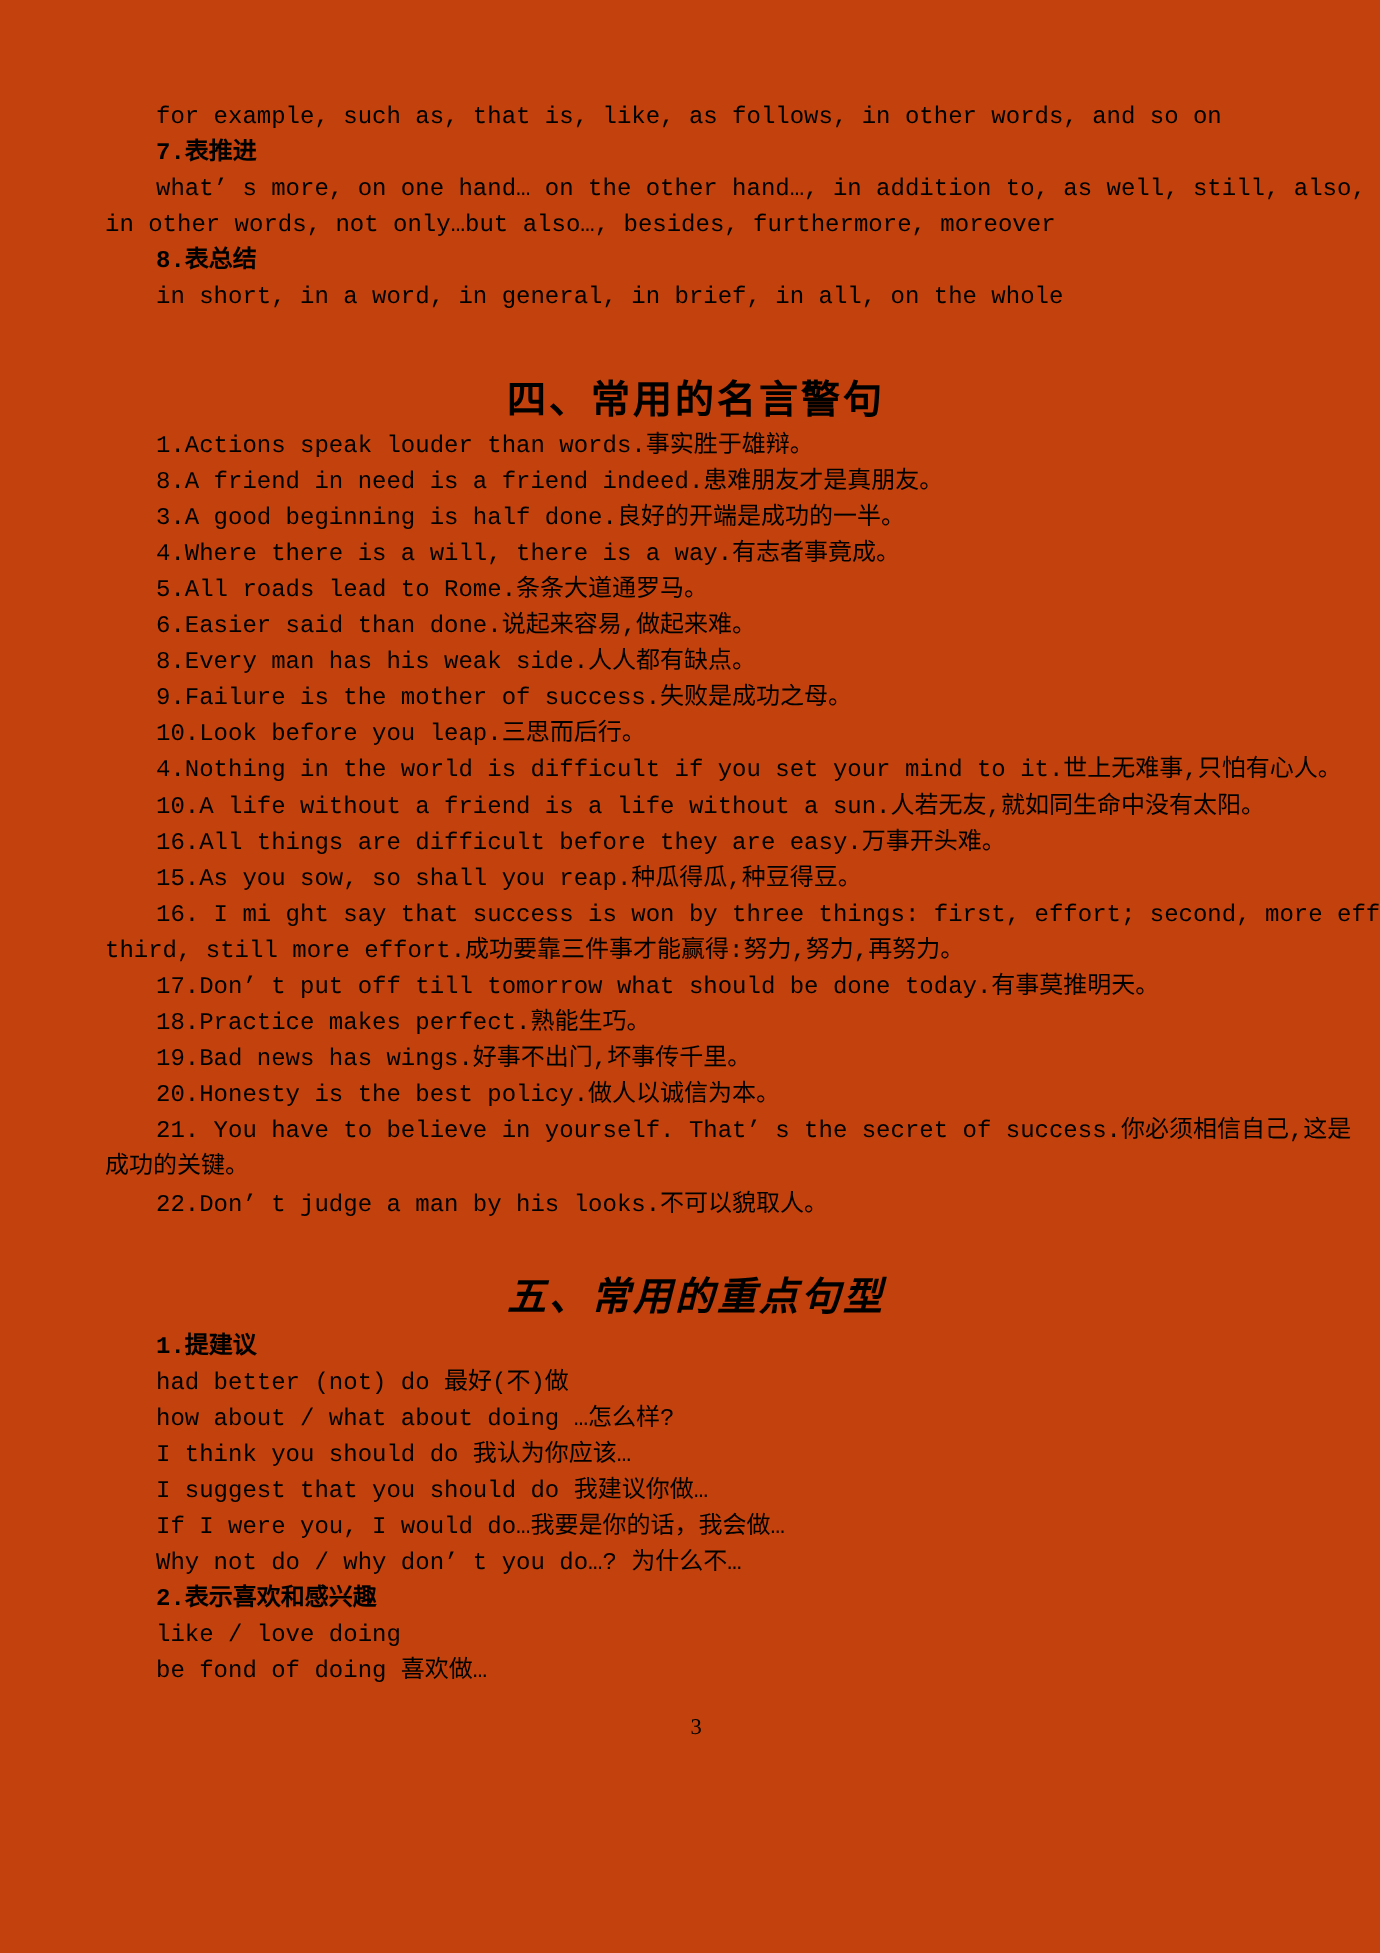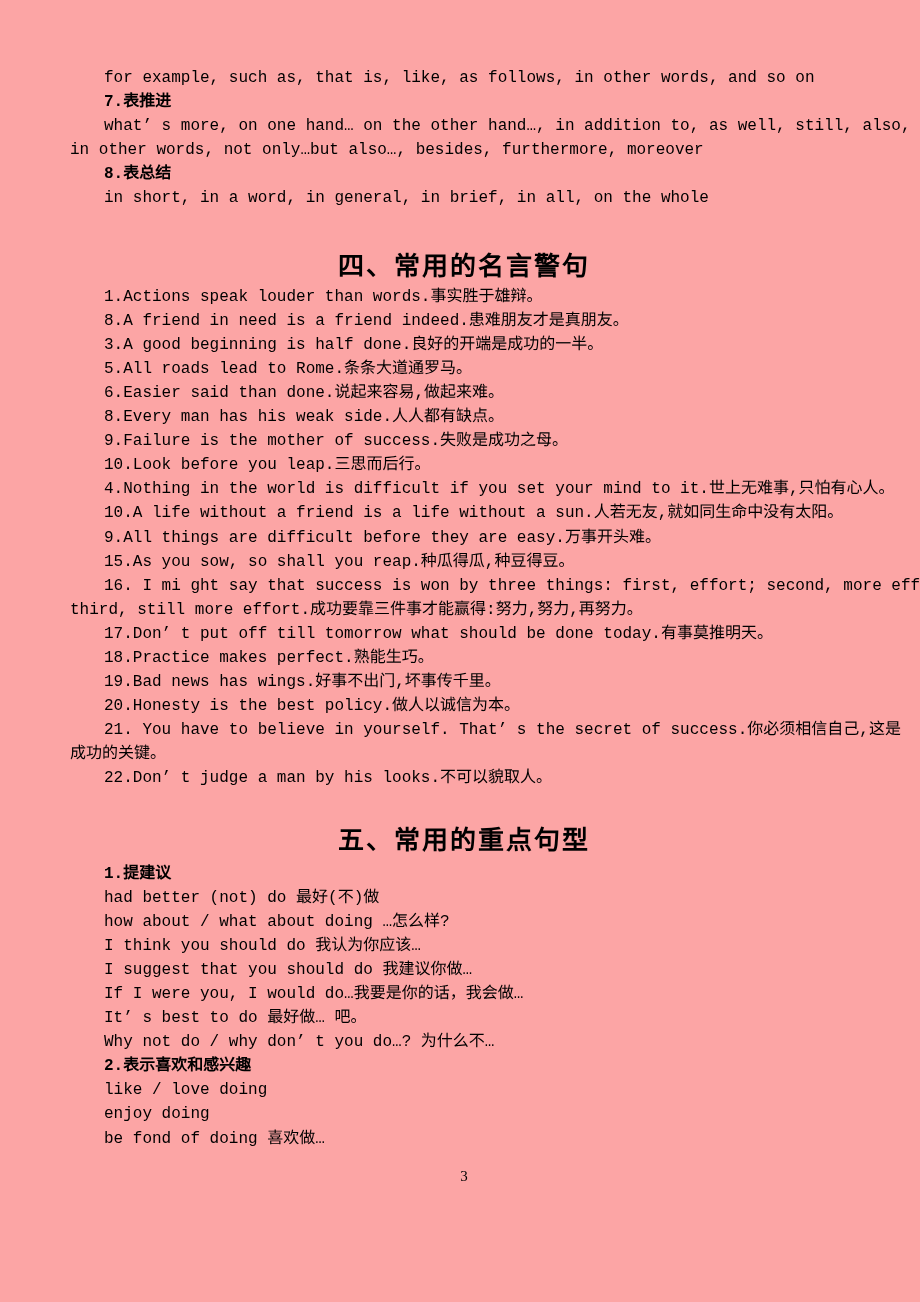--- a/index.html
+++ b/index.html
@@ -4,21 +4,21 @@
 <style>
   html, body {
     margin: 0;
     padding: 0;
     background: #ffffff;
   }
   .page {
     position: relative;
     width: 920px;
     height: 1302px;
-    background: #fca5a5;
+    background: #c2410c;
     overflow: hidden;
     box-sizing: border-box;
     padding: 66px 62px 0 70px;
     color: #000000;
     font-family: "Liberation Mono", "DejaVu Sans Mono", monospace;
     font-size: 16px;
   }
   .ln {
     margin: 0;
     line-height: 24.1px;
@@ -34,21 +34,21 @@
   .sec-title {
     font-family: "Liberation Sans", "DejaVu Sans", sans-serif;
     font-weight: bold;
     font-size: 26px;
     line-height: 30px;
     text-align: center;
     letter-spacing: 2px;
     white-space: nowrap;
   }
   .t4 { margin: 40px 0 4px 0; }
-  .t5 { margin: 34px 0 7px 0; }
+  .t5 { margin: 34px 0 7px 0; font-style: italic; }
   .page-number {
     text-align: center;
     margin-top: 15px;
     font-size: 15px;
     line-height: 20px;
     font-family: "Liberation Serif", "DejaVu Serif", serif;
   }
 </style>
 </head>
 <body>
@@ -60,49 +60,48 @@
   <p class="ln ind">what’ s more, on one hand… on the other hand…, in addition to, as well, still, also,</p>
   <p class="ln">in other words, not only…but also…, besides, furthermore, moreover</p>
   <p class="ln ind bold">8.表总结</p>
   <p class="ln ind">in short, in a word, in general, in brief, in all, on the whole</p>
 
   <h2 class="sec-title t4">四、常用的名言警句</h2>
 
   <p class="ln ind">1.Actions speak louder than words.事实胜于雄辩。</p>
   <p class="ln ind">8.A friend in need is a friend indeed.患难朋友才是真朋友。</p>
   <p class="ln ind">3.A good beginning is half done.良好的开端是成功的一半。</p>
+  <p class="ln ind">4.Where there is a will, there is a way.有志者事竟成。</p>
   <p class="ln ind">5.All roads lead to Rome.条条大道通罗马。</p>
   <p class="ln ind">6.Easier said than done.说起来容易,做起来难。</p>
   <p class="ln ind">8.Every man has his weak side.人人都有缺点。</p>
   <p class="ln ind">9.Failure is the mother of success.失败是成功之母。</p>
   <p class="ln ind">10.Look before you leap.三思而后行。</p>
   <p class="ln ind">4.Nothing in the world is difficult if you set your mind to it.世上无难事,只怕有心人。</p>
   <p class="ln ind">10.A life without a friend is a life without a sun.人若无友,就如同生命中没有太阳。</p>
-  <p class="ln ind">9.All things are difficult before they are easy.万事开头难。</p>
+  <p class="ln ind">16.All things are difficult before they are easy.万事开头难。</p>
   <p class="ln ind">15.As you sow, so shall you reap.种瓜得瓜,种豆得豆。</p>
   <p class="ln ind">16. I mi ght say that success is won by three things: first, effort; second, more effort;</p>
   <p class="ln">third, still more effort.成功要靠三件事才能赢得:努力,努力,再努力。</p>
   <p class="ln ind">17.Don’ t put off till tomorrow what should be done today.有事莫推明天。</p>
   <p class="ln ind">18.Practice makes perfect.熟能生巧。</p>
   <p class="ln ind">19.Bad news has wings.好事不出门,坏事传千里。</p>
   <p class="ln ind">20.Honesty is the best policy.做人以诚信为本。</p>
   <p class="ln ind">21. You have to believe in yourself. That’ s the secret of success.你必须相信自己,这是</p>
   <p class="ln">成功的关键。</p>
   <p class="ln ind">22.Don’ t judge a man by his looks.不可以貌取人。</p>
 
   <h2 class="sec-title t5">五、常用的重点句型</h2>
 
   <p class="ln ind bold">1.提建议</p>
   <p class="ln ind">had better (not) do 最好(不)做</p>
   <p class="ln ind">how about / what about doing …怎么样?</p>
   <p class="ln ind">I think you should do 我认为你应该…</p>
   <p class="ln ind">I suggest that you should do 我建议你做…</p>
   <p class="ln ind">If I were you, I would do…我要是你的话，我会做…</p>
-  <p class="ln ind">It’ s best to do 最好做… 吧。</p>
   <p class="ln ind">Why not do / why don’ t you do…? 为什么不…</p>
   <p class="ln ind bold">2.表示喜欢和感兴趣</p>
   <p class="ln ind">like / love doing</p>
-  <p class="ln ind">enjoy doing</p>
   <p class="ln ind">be fond of doing 喜欢做…</p>
 
   <div class="page-number">3</div>
 
 </div>
 
 </body></html>

